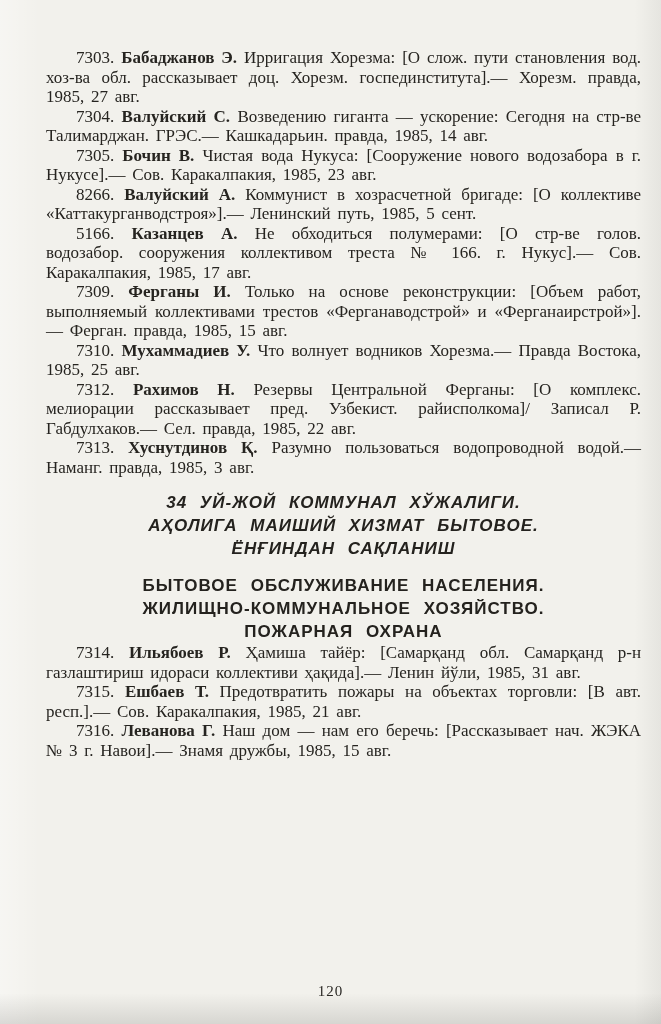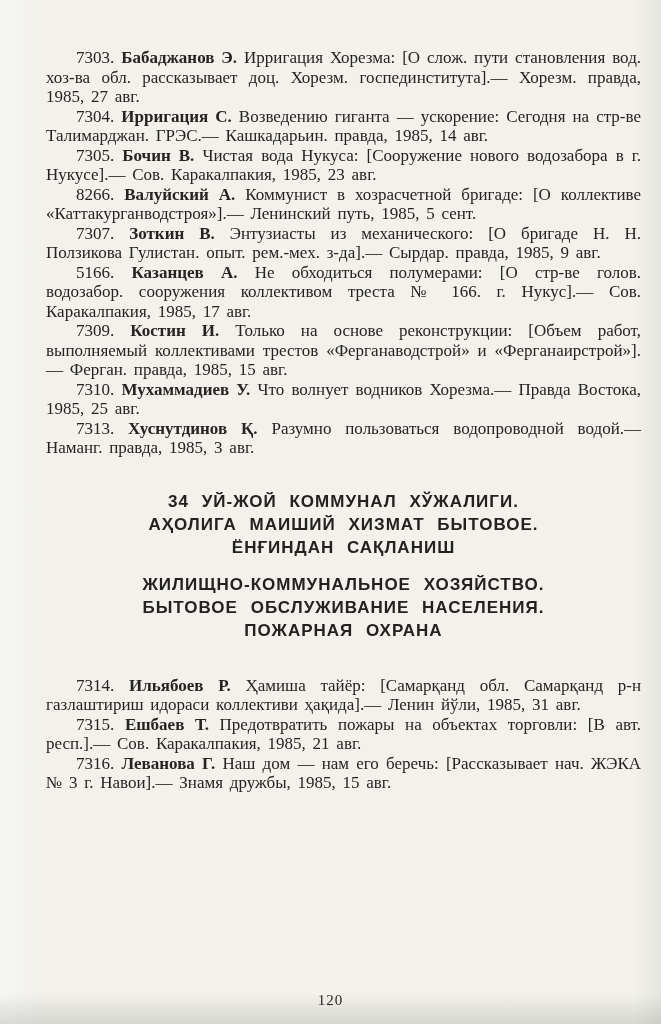--- a/index.html
+++ b/index.html
@@ -45,65 +45,65 @@
     font-family: "Liberation Sans", "DejaVu Sans", sans-serif;
     font-weight: bold;
     text-align: center;
     font-size: 17px;
     line-height: 23px;
     letter-spacing: 1px;
     word-spacing: 7px;
     color: #24221e;
   }
   .section-heading.uzbek {
-    margin-top: 32px;
+    margin-top: 14px;
+    font-style: italic;
   }
   .section-heading.russian {
     margin-top: 14px;
   }
   .bottom-block {
-    margin-top: 34px;
   }
   .page-number {
     position: absolute;
-    bottom: 15px;
+    bottom: 24px;
     left: 0;
     width: 100%;
     text-align: center;
     font-size: 15px;
     letter-spacing: 1px;
     color: #2b2925;
   }
 </style>
 </head>
 <body>
 
 <div class="page">
 
   <div class="text-block top-block">
     <p class="entry"><span class="num">7303.</span> <span class="author">Бабаджанов Э.</span> <span class="body-text">Ирригация Хорезма: [О слож. пути становления вод. хоз-ва обл. рассказывает доц. Хорезм. госпединститута].— Хорезм. правда, 1985, 27 авг.</span></p>
-    <p class="entry"><span class="num">7304.</span> <span class="author">Ирригация С.</span> <span class="body-text">Возведению гиганта — ускорение: Сегодня на стр-ве Талимарджан. ГРЭС.— Кашкадарьин. правда, 1985, 14 авг.</span></p>
+    <p class="entry"><span class="num">7304.</span> <span class="author">Валуйский С.</span> <span class="body-text">Возведению гиганта — ускорение: Сегодня на стр-ве Талимарджан. ГРЭС.— Кашкадарьин. правда, 1985, 14 авг.</span></p>
     <p class="entry"><span class="num">7305.</span> <span class="author">Бочин В.</span> <span class="body-text">Чистая вода Нукуса: [Сооружение нового водозабора в г. Нукусе].— Сов. Каракалпакия, 1985, 23 авг.</span></p>
     <p class="entry"><span class="num">8266.</span> <span class="author">Валуйский А.</span> <span class="body-text">Коммунист в хозрасчетной бригаде: [О коллективе «Каттакурганводстроя»].— Ленинский путь, 1985, 5 сент.</span></p>
-    <p class="entry"><span class="num">7307.</span> <span class="author">Зоткин В.</span> <span class="body-text">Энтузиасты из механического: [О бригаде Н. Н. Ползикова Гулистан. опыт. рем.-мех. з-да].— Сырдар. правда, 1985, 9 авг.</span></p>
     <p class="entry"><span class="num">5166.</span> <span class="author">Казанцев А.</span> <span class="body-text">Не обходиться полумерами: [О стр-ве голов. водозабор. сооружения коллективом треста № 166. г. Нукус].— Сов. Каракалпакия, 1985, 17 авг.</span></p>
-    <p class="entry"><span class="num">7309.</span> <span class="author">Костин И.</span> <span class="body-text">Только на основе реконструкции: [Объем работ, выполняемый коллективами трестов «Ферганаводстрой» и «Ферганаирстрой»].— Ферган. правда, 1985, 15 авг.</span></p>
+    <p class="entry"><span class="num">7309.</span> <span class="author">Ферганы И.</span> <span class="body-text">Только на основе реконструкции: [Объем работ, выполняемый коллективами трестов «Ферганаводстрой» и «Ферганаирстрой»].— Ферган. правда, 1985, 15 авг.</span></p>
     <p class="entry"><span class="num">7310.</span> <span class="author">Мухаммадиев У.</span> <span class="body-text">Что волнует водников Хорезма.— Правда Востока, 1985, 25 авг.</span></p>
+    <p class="entry"><span class="num">7312.</span> <span class="author">Рахимов Н.</span> <span class="body-text">Резервы Центральной Ферганы: [О комплекс. мелиорации рассказывает пред. Узбекист. райисполкома]/ Записал Р. Габдулхаков.— Сел. правда, 1985, 22 авг.</span></p>
     <p class="entry"><span class="num">7313.</span> <span class="author">Хуснутдинов Қ.</span> <span class="body-text">Разумно пользоваться водопроводной водой.— Наманг. правда, 1985, 3 авг.</span></p>
   </div>
 
   <div class="section-heading uzbek">
     <div>34 УЙ-ЖОЙ КОММУНАЛ ХЎЖАЛИГИ.</div>
     <div>АҲОЛИГА МАИШИЙ ХИЗМАТ БЫТОВОЕ.</div>
     <div>ЁНҒИНДАН САҚЛАНИШ</div>
   </div>
 
   <div class="section-heading russian">
+    <div>БЫТОВОЕ ОБСЛУЖИВАНИЕ НАСЕЛЕНИЯ.</div>
     <div>ЖИЛИЩНО-КОММУНАЛЬНОЕ ХОЗЯЙСТВО.</div>
-    <div>БЫТОВОЕ ОБСЛУЖИВАНИЕ НАСЕЛЕНИЯ.</div>
     <div>ПОЖАРНАЯ ОХРАНА</div>
   </div>
 
   <div class="text-block bottom-block">
     <p class="entry"><span class="num">7314.</span> <span class="author">Ильябоев Р.</span> <span class="body-text">Ҳамиша тайёр: [Самарқанд обл. Самарқанд р-н газлаштириш идораси коллективи ҳақида].— Ленин йўли, 1985, 31 авг.</span></p>
     <p class="entry"><span class="num">7315.</span> <span class="author">Ешбаев Т.</span> <span class="body-text">Предотвратить пожары на объектах торговли: [В авт. респ.].— Сов. Каракалпакия, 1985, 21 авг.</span></p>
     <p class="entry"><span class="num">7316.</span> <span class="author">Леванова Г.</span> <span class="body-text">Наш дом — нам его беречь: [Рассказывает нач. ЖЭКА № 3 г. Навои].— Знамя дружбы, 1985, 15 авг.</span></p>
   </div>
 
   <div class="page-number">120</div>

